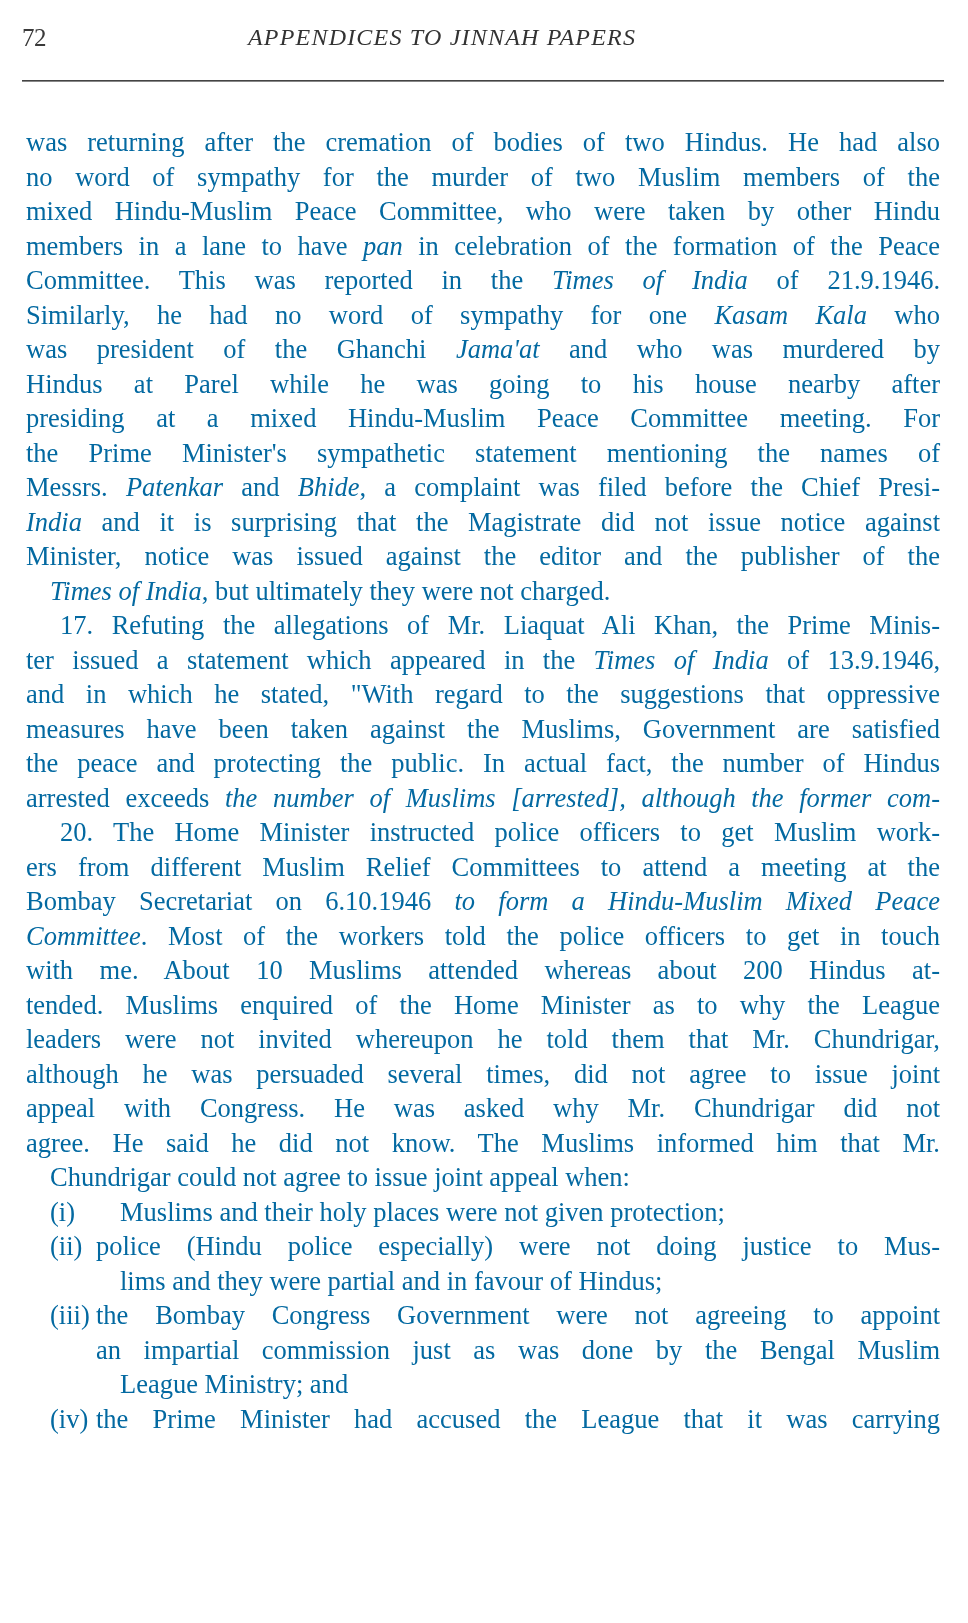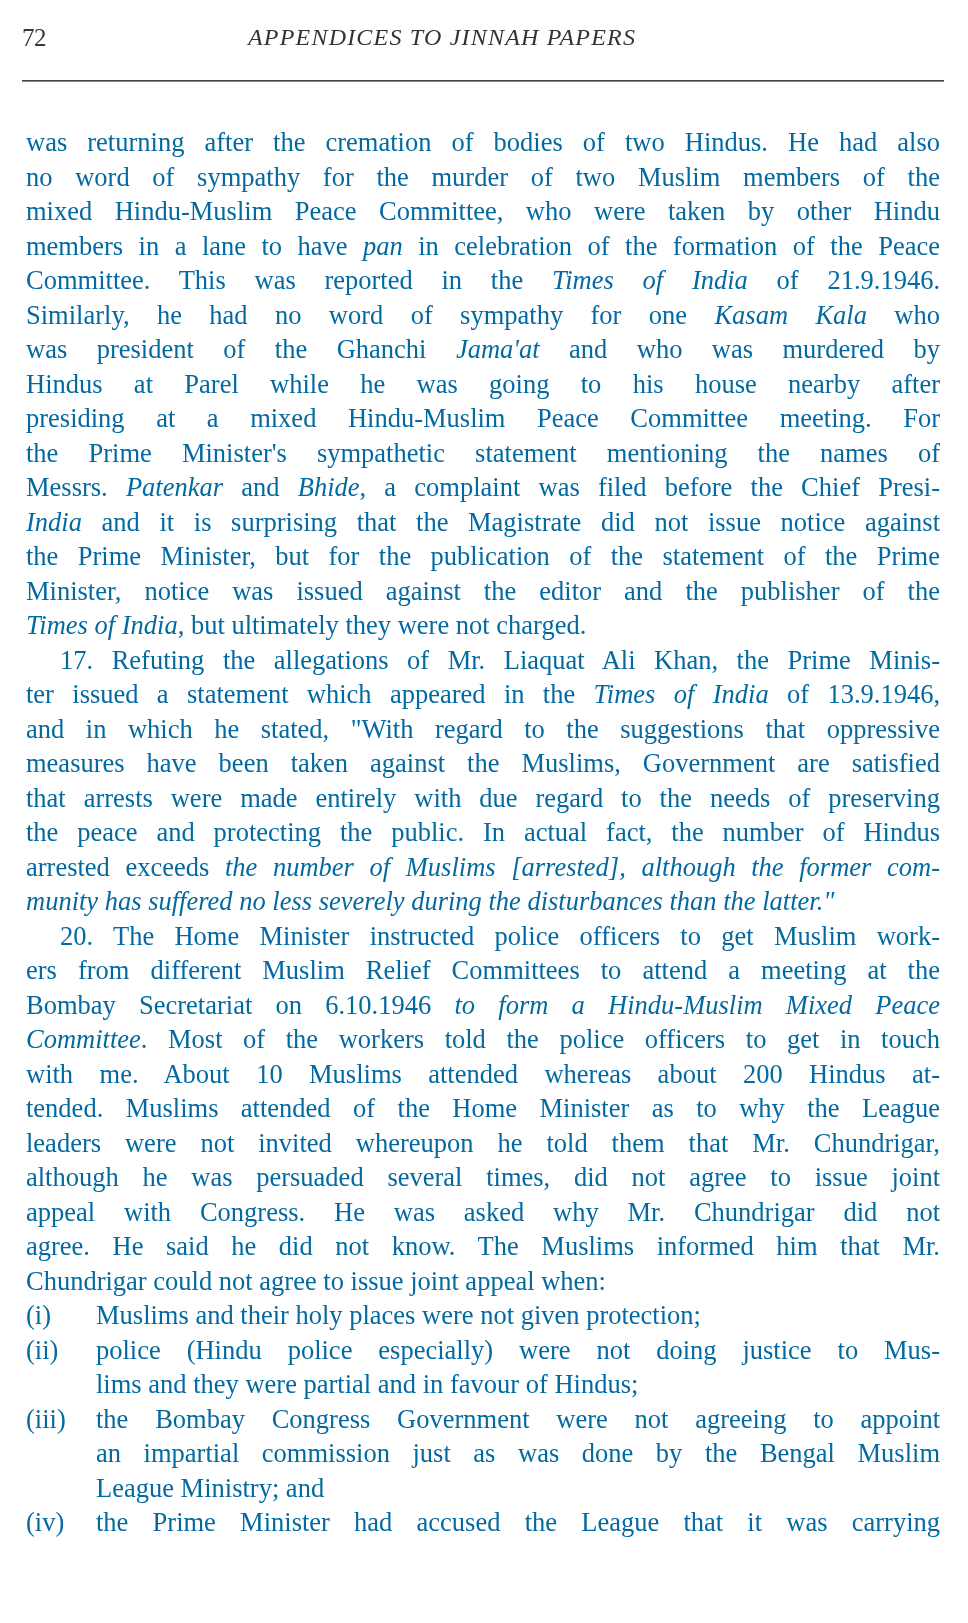--- a/index.html
+++ b/index.html
@@ -53,20 +53,21 @@
       height: 34.5px;
       line-height: 34.5px;
       font-size: 26.5px;
       white-space: nowrap;
       text-align: justify;
       text-align-last: justify;
       color: #0369a1;
     }
     .line.last {
       text-align-last: left;
+      margin-left: 24px;
     }
     .line.indent {
       padding-left: 34px;
     }
     .line .it, .it {
       font-style: italic;
     }
     .list-item {
       position: relative;
     }
@@ -96,43 +97,40 @@
       <span class="line">mixed Hindu-Muslim Peace Committee, who were taken by other Hindu</span>
       <span class="line"><span>members in a lane to have </span><span class="it">pan</span><span> in celebration of the formation of the Peace</span></span>
       <span class="line"><span>Committee. This was reported in the </span><span class="it">Times of India</span><span> of 21.9.1946.</span></span>
       <span class="line"><span>Similarly, he had no word of sympathy for one </span><span class="it">Kasam Kala</span><span> who</span></span>
       <span class="line"><span>was president of the Ghanchi </span><span class="it">Jama'at</span><span> and who was murdered by</span></span>
       <span class="line">Hindus at Parel while he was going to his house nearby after</span>
       <span class="line">presiding at a mixed Hindu-Muslim Peace Committee meeting. For</span>
       <span class="line">the Prime Minister's sympathetic statement mentioning the names of</span>
       <span class="line"><span>Messrs. </span><span class="it">Patenkar</span><span> and </span><span class="it">Bhide</span><span>, a complaint was filed before the Chief Presi-</span></span>
       <span class="line"><span class="it">India</span><span> and it is surprising that the Magistrate did not issue notice against</span></span>
-      <span class="line">the Prime Minister, but for the publication of the statement of the Prime</span>
       <span class="line">Minister, notice was issued against the editor and the publisher of the</span>
       <span class="line last"><span class="it">Times of India</span><span>, but ultimately they were not charged.</span></span>
     </div>
 
     <div>
       <span class="line indent">17. Refuting the allegations of Mr. Liaquat Ali Khan, the Prime Minis-</span>
       <span class="line"><span>ter issued a statement which appeared in the </span><span class="it">Times of India</span><span> of 13.9.1946,</span></span>
       <span class="line">and in which he stated, "With regard to the suggestions that oppressive</span>
       <span class="line">measures have been taken against the Muslims, Government are satisfied</span>
-      <span class="line">that arrests were made entirely with due regard to the needs of preserving</span>
       <span class="line">the peace and protecting the public. In actual fact, the number of Hindus</span>
       <span class="line"><span>arrested exceeds </span><span class="it">the number of Muslims [arrested], although the former com-</span></span>
-      <span class="line last"><span class="it">munity has suffered no less severely during the disturbances than the latter."</span></span>
     </div>
 
     <div>
       <span class="line indent">20. The Home Minister instructed police officers to get Muslim work-</span>
       <span class="line">ers from different Muslim Relief Committees to attend a meeting at the</span>
       <span class="line"><span>Bombay Secretariat on 6.10.1946 </span><span class="it">to form  a Hindu-Muslim Mixed Peace</span></span>
       <span class="line"><span class="it">Committee</span><span>. Most of the workers told the police officers to get in touch</span></span>
       <span class="line">with me. About 10 Muslims attended whereas about 200 Hindus at-</span>
-      <span class="line">tended. Muslims attended of the Home Minister as to why the League</span>
+      <span class="line">tended. Muslims enquired of the Home Minister as to why the League</span>
       <span class="line">leaders were not invited whereupon he told them that Mr. Chundrigar,</span>
       <span class="line">although he was persuaded several times, did not agree to issue joint</span>
       <span class="line">appeal with Congress. He was asked why Mr. Chundrigar did not</span>
       <span class="line">agree. He said he did not know. The Muslims informed him that Mr.</span>
       <span class="line last">Chundrigar could not agree to issue joint appeal when:</span>
     </div>
 
     <div>
       <div class="list-item">
         <span class="list-marker line last">(i)</span>

